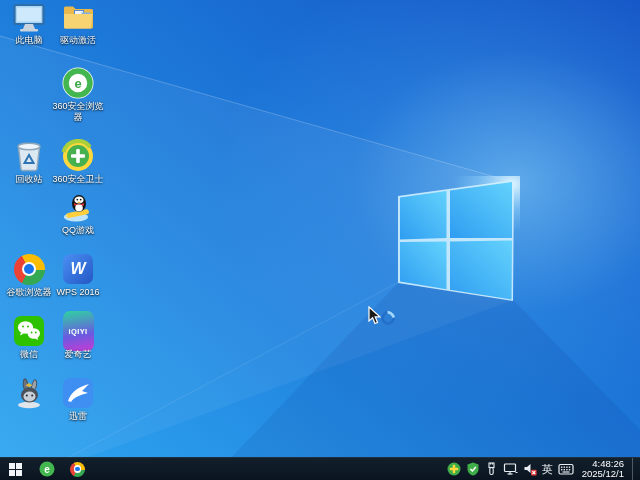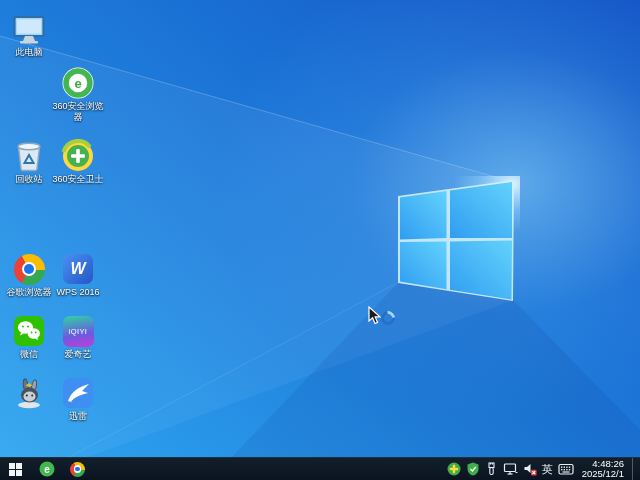--- a/index.html
+++ b/index.html
@@ -10,32 +10,32 @@
       linear-gradient(38deg,#2fa7f2 0%,#1e7ddb 48%,#1252c4 100%);}
   .beams{position:absolute;left:0;top:0;pointer-events:none}
   .winlogo{position:absolute;left:394px;top:176px;pointer-events:none}
 
   
   .cell{position:absolute;width:58px;display:flex;flex-direction:column;align-items:center;gap:1px;cursor:default}
   .ic{width:34px;height:34px;display:flex;align-items:center;justify-content:center}
   .lbl{font-size:9px;line-height:11px;color:#fff;text-align:center;
        text-shadow:0 1px 2px rgba(0,0,0,.85),0 0 2px rgba(0,0,0,.5);word-break:break-all}
   .c1{left:0}.c2{left:49px}
-  .r1{top:12px}.r2{top:66px}.r3{top:139px}.r4{top:190px}.r5{top:252px}.r6{top:314px}.r7{top:376px}
+  .r1{top:0}.r2{top:66px}.r3{top:139px}.r4{top:190px}.r5{top:252px}.r6{top:314px}.r7{top:376px}
 
   .chrome{position:relative;width:31px;height:31px;border-radius:50%;
     background:conic-gradient(from -30deg,#fbbc04 0deg 120deg,#34a853 120deg 240deg,#ea4335 240deg 360deg)}
   .chrome .cw{position:absolute;inset:26%;background:#fff;border-radius:50%}
   .chrome .cb{position:absolute;inset:34%;background:#1a73e8;border-radius:50%}
   .chrome.sm{width:15px;height:15px}
 
   .wps{width:30px;height:30px;border-radius:7px;display:flex;align-items:center;justify-content:center;
     background:linear-gradient(135deg,#4a90f4,#2457c5);color:#fff;font-weight:bold;font-style:italic;font-size:16px}
-  .iqy{width:31px;height:31px;border-radius:7px;display:flex;align-items:center;justify-content:center;
-    background:linear-gradient(170deg,#2fd3a2 0%,#6a5ae0 60%,#c93bd4 100%);color:#fff;font-weight:normal;font-size:7.5px;letter-spacing:.4px}
+  .iqy{width:31px;height:40px;border-radius:7px;display:flex;align-items:center;justify-content:center;
+    background:linear-gradient(170deg,#2fd3a2 0%,#6a5ae0 60%,#c93bd4 100%);color:#fff;font-weight:bold;font-size:7.5px;letter-spacing:.4px}
 
   
   .busy{position:absolute;left:381px;top:311px;width:8px;height:8px;border-radius:50%;
     border:3px solid rgba(35,110,200,.85);border-top-color:rgba(170,220,252,.95);transform:rotate(40deg)}
   .cursor{position:absolute;left:368px;top:306px}
 
   
   .taskbar{position:absolute;left:0;bottom:0;width:640px;height:23px;display:flex;align-items:center;
     background:linear-gradient(180deg,#12202c,#0a1420);border-top:1px solid rgba(90,130,150,.25);box-sizing:border-box}
   .tb-btn{width:31px;height:100%;display:flex;align-items:center;justify-content:center;background:transparent;border:0;padding:0}
@@ -137,20 +137,31 @@
         <path d="M24 4 Q26 10.5 22 14.5 L19 13.5 Q20 7 22 4 Z" fill="#9aa2ab" stroke="#3b4046" stroke-width="0.8"></path>
         <path d="M13.5 9.5 L17 7 L20.5 9.5 L17 11 Z" fill="#e2b93b"></path>
         <ellipse cx="17.5" cy="19" rx="8.5" ry="7.5" fill="#4b5158"></ellipse>
         <ellipse cx="17.5" cy="20.5" rx="6" ry="5" fill="#c9cfd6"></ellipse>
         <circle cx="14.8" cy="19.5" r="1" fill="#23262b"></circle>
         <circle cx="20.2" cy="19.5" r="1" fill="#23262b"></circle>
       </svg>
     </div>
   </div>
 
+  <div class="cell c2 r1">
+    <div class="ic">
+      <svg width="34" height="34" viewBox="0 0 34 34">
+        <path d="M3 8 Q3 6.5 4.5 6.5 L12 6.5 L14.5 9 L30.5 9 Q32 9 32 10.5 L32 27 Q32 28.5 30.5 28.5 L4.5 28.5 Q3 28.5 3 27 Z" fill="#e9b94d"></path>
+        <rect x="13.5" y="10.5" width="9" height="13" fill="#eef5fb" stroke="#5b87c7" stroke-width="1"></rect>
+        <rect x="20.5" y="12.5" width="8.5" height="11" fill="#7fb3e8"></rect>
+        <path d="M3 14 L31.5 14 L30 28.5 L4.5 28.5 Q3 28.5 3 27 Z" fill="#f7d372"></path>
+      </svg>
+    </div>
+    <div class="lbl">驱动激活</div>
+  </div>
 
   <div class="cell c2 r2">
     <div class="ic">
       <svg width="34" height="34" viewBox="0 0 34 34">
         <circle cx="17" cy="17" r="15.5" fill="#fff"></circle>
         <circle cx="17" cy="17" r="12" fill="none" stroke="#43b64f" stroke-width="5.5"></circle>
         <text x="17" y="22" text-anchor="middle" font-size="13" font-weight="bold" fill="#3aa844">e</text>
       </svg>
     </div>
     <div class="lbl">360安全浏览器</div>
@@ -162,20 +173,36 @@
         <circle cx="17" cy="17" r="15" fill="#ffd83d"></circle>
         <path d="M2.5 13 A15 15 0 0 1 29 8" fill="none" stroke="#a9cf3a" stroke-width="4"></path>
         <circle cx="17" cy="17" r="11" fill="#46b14d"></circle>
         <rect x="15.2" y="10" width="3.6" height="14" rx="1" fill="#fff"></rect>
         <rect x="10" y="15.2" width="14" height="3.6" rx="1" fill="#fff"></rect>
       </svg>
     </div>
     <div class="lbl">360安全卫士</div>
   </div>
 
+  <div class="cell c2 r4">
+    <div class="ic">
+      <svg width="34" height="34" viewBox="0 0 34 34">
+        <ellipse cx="15" cy="27" rx="12" ry="4.5" fill="#bfe4f9"></ellipse>
+        <rect x="5" y="21" width="23" height="5" rx="2.5" fill="#ffcf3e" transform="rotate(-12 17 23)"></rect>
+        <ellipse cx="18" cy="13.5" rx="7" ry="8.5" fill="#141414"></ellipse>
+        <ellipse cx="18" cy="10" rx="4.6" ry="3.6" fill="#fff"></ellipse>
+        <circle cx="16.3" cy="9.6" r="0.9" fill="#141414"></circle>
+        <circle cx="19.7" cy="9.6" r="0.9" fill="#141414"></circle>
+        <path d="M15.8 11.8 L20.2 11.8 L18 13.6 Z" fill="#f6b23c"></path>
+        <path d="M12.8 13 Q18 15.8 23.2 13 L22.8 15.3 Q18 17.8 13.3 15.3 Z" fill="#e23a3a"></path>
+        <ellipse cx="18" cy="18" rx="3.8" ry="3.4" fill="#fff"></ellipse>
+      </svg>
+    </div>
+    <div class="lbl">QQ游戏</div>
+  </div>
 
   <div class="cell c2 r5">
     <div class="ic">
       <div class="wps">W</div>
     </div>
     <div class="lbl">WPS 2016</div>
   </div>
 
   <div class="cell c2 r6">
     <div class="ic">

